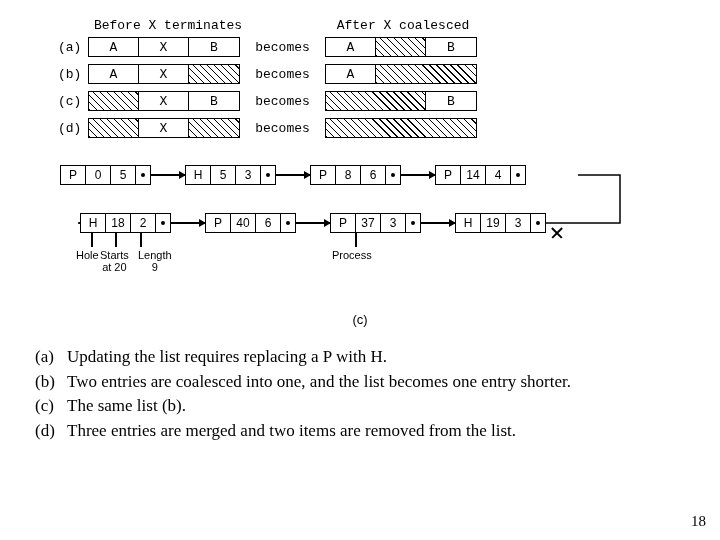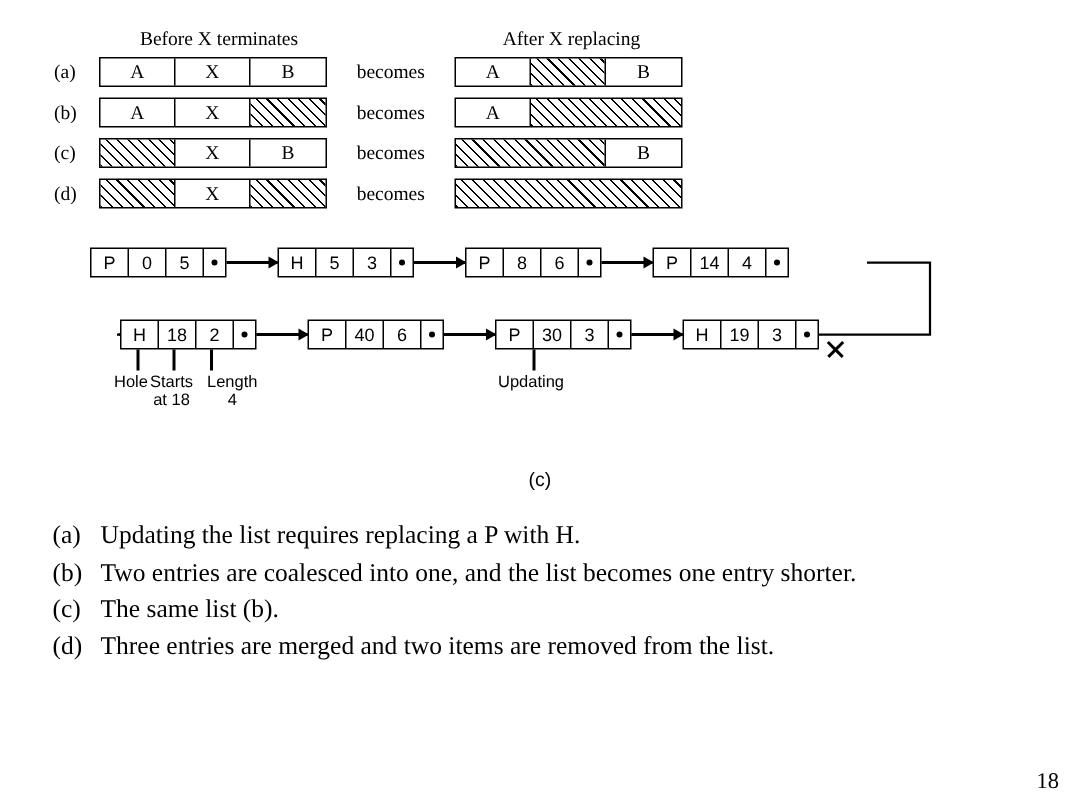--- a/index.html
+++ b/index.html
@@ -5,23 +5,23 @@
   html, body {
     margin: 0; padding: 0;
     width: 720px; height: 540px;
     background: #fff;
     font-family: "Times New Roman", Times, serif;
     color: #000;
     position: relative;
   }
   .figure {
     position: absolute;
-    top: 18px; left: 36px;
+    top: 18px; left: 58px;
     width: 600px;
-    font-family: Liberation Serif, serif;
+    font-family: Liberation Mono, monospace;
     font-size: 13px;
   }
   .hdr {
     display: flex;
     margin-left: 35px;
     margin-bottom: 4px;
   }
   .hdr .before { width: 150px; text-align: center; }
   .hdr .mid    { width: 85px; }
   .hdr .after  { width: 150px; text-align: center; }
@@ -169,21 +169,21 @@
     font-size: 15px;
   }
 </style>
 </head>
 <body>
 
 <div class="figure">
   <div class="hdr">
     <div class="before">Before X terminates</div>
     <div class="mid"></div>
-    <div class="after">After X replacing</div>
+    <div class="after">After X coalesced</div>
   </div>
   <div id="rows">
       <div class="row">
         <div class="lbl">(a)</div>
         <div class="bar">
           <div class="seg" style="width: 50px;">A</div>
           <div class="seg" style="width: 50px;">X</div>
           <div class="seg" style="width: 50px;">B</div>
         </div>
         <div class="becomes">becomes</div>
@@ -278,45 +278,45 @@
       <div class="arrow"></div>
       <div class="node">
         <div class="cell">P</div>
         <div class="cell">40</div>
         <div class="cell">6</div>
         <div class="ptr"></div>
       </div>
       <div class="arrow"></div>
       <div class="node">
         <div class="cell">P</div>
-        <div class="cell">30</div>
+        <div class="cell">37</div>
         <div class="cell">3</div>
         <div class="ptr"></div>
       </div>
       <div class="arrow"></div>
       <div class="node">
         <div class="cell">H</div>
         <div class="cell">19</div>
         <div class="cell">3</div>
         <div class="ptr"></div>
       </div>
       <div class="xmark" title="X"></div>
     </div>
 
   <div class="ann-line" style="left:31px; top:68px; width:1.5px; height:14px;"></div>
   <div class="ann-line" style="left:55px; top:68px; width:1.5px; height:14px;"></div>
   <div class="ann-line" style="left:80px; top:68px; width:1.5px; height:14px;"></div>
   <div class="ann-line" style="left:295px; top:68px; width:1.5px; height:14px;"></div>
 
   <div class="annot" style="left:16px;  top:84px;">Hole</div>
   <div class="annot" style="left:40px;  top:84px; white-space:pre;">Starts
-at 18</div>
+at 20</div>
   <div class="annot" style="left:78px;  top:84px; white-space:pre;">Length
-4</div>
-  <div class="annot" style="left:272px; top:84px;">Updating</div>
+9</div>
+  <div class="annot" style="left:272px; top:84px;">Process</div>
 </div>
 
 <div class="clabel">(c)</div>
 
 <div class="desc" id="desc-list">
     <div class="desc-row">
       <div class="desc-lbl">(a)</div>
       <div class="desc-txt">Updating the list requires replacing a P with H.</div>
     </div>
     <div class="desc-row">

